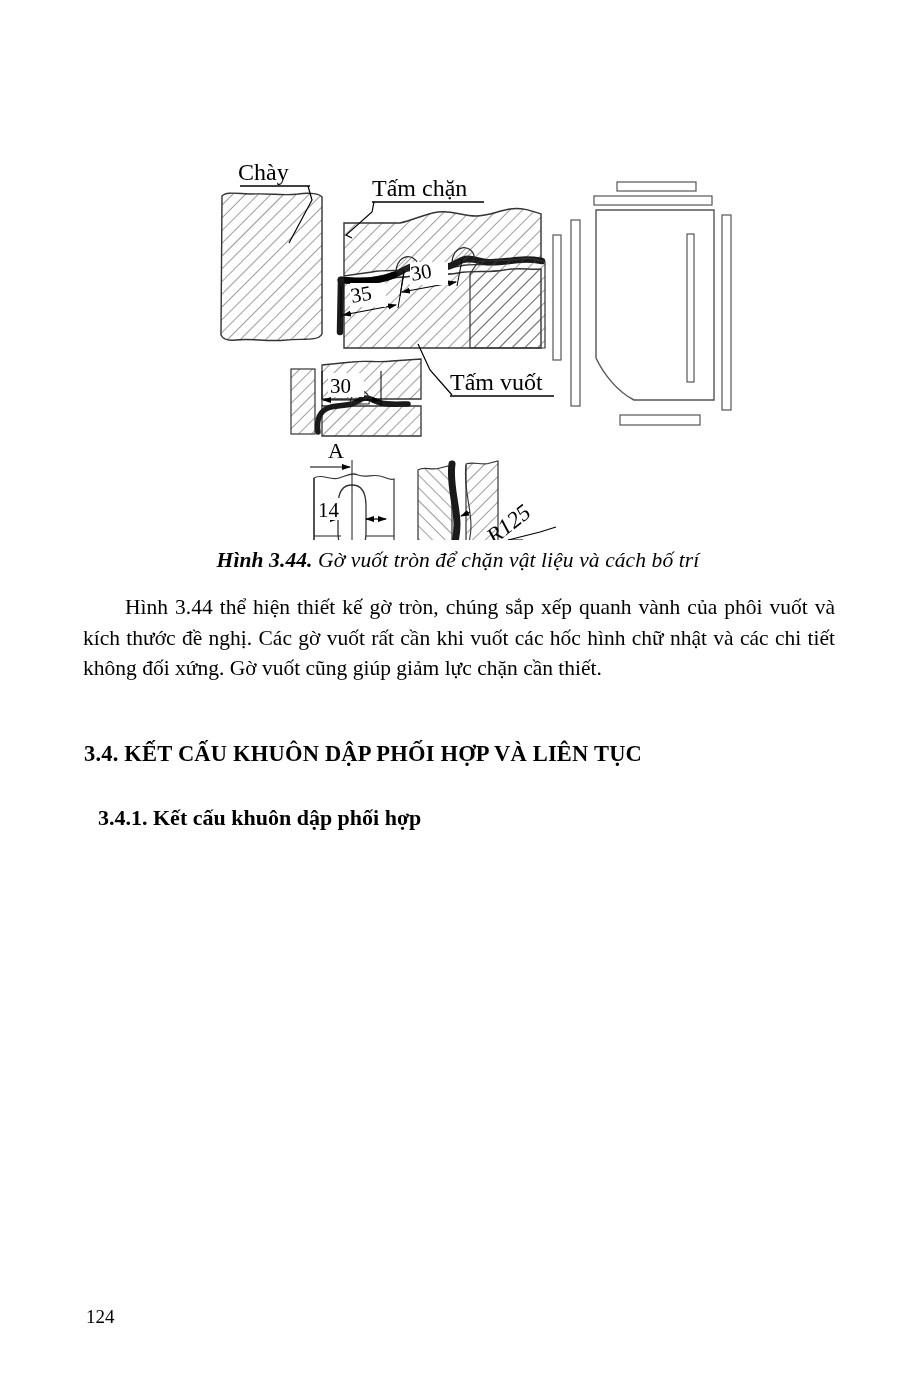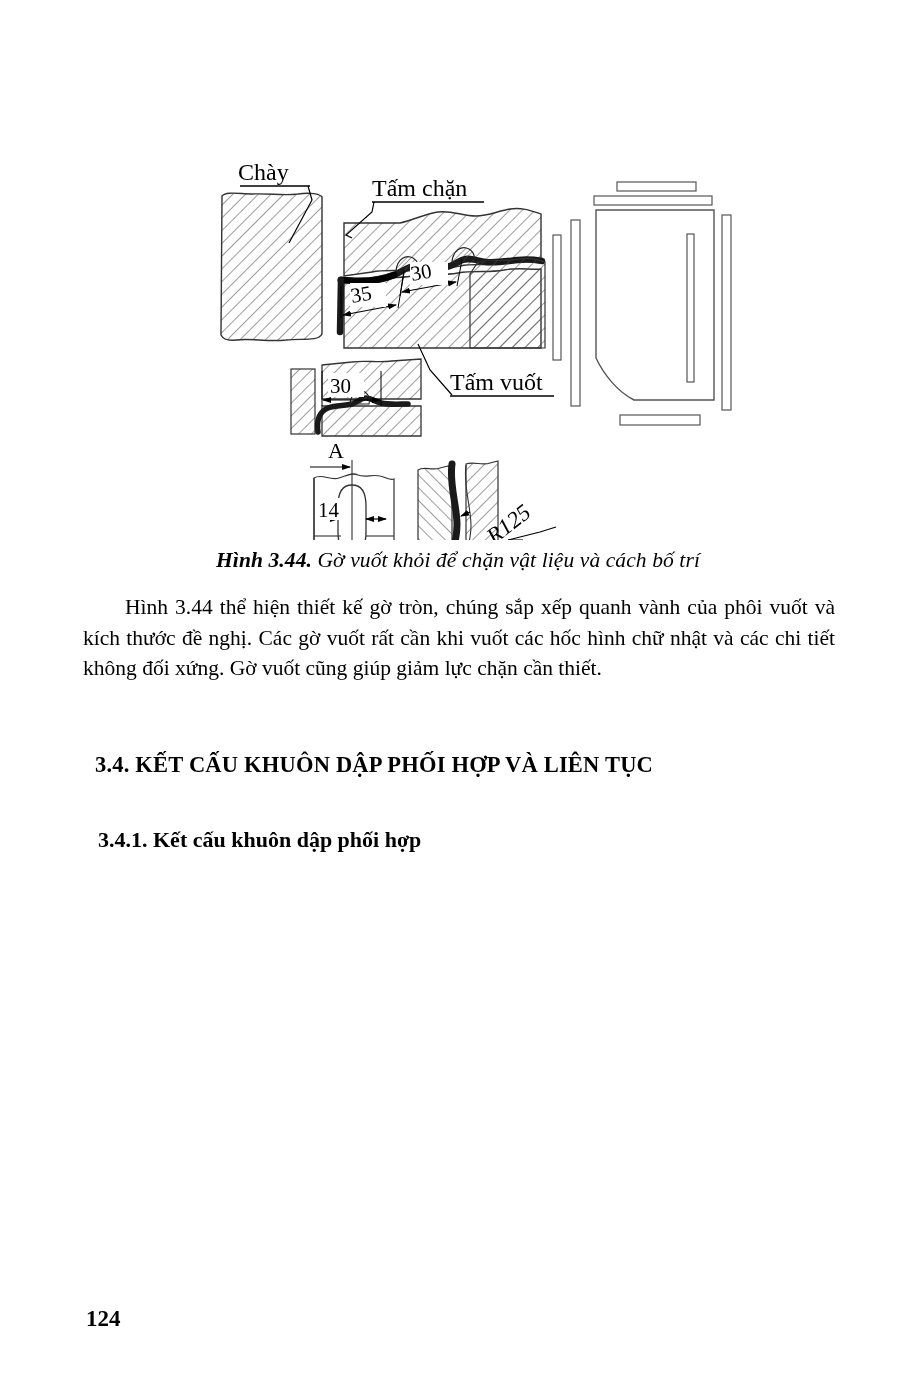--- a/index.html
+++ b/index.html
@@ -65,21 +65,21 @@
   p.para {
     margin: 0;
     font-size: 21.5px;
     line-height: 30.5px;
     text-align: justify;
     text-justify: inter-word;
     text-indent: 42px;
   }
 
   h2.sec-head {
-    margin: 12px;
+    margin: 1px;
     font-size: 22.5px;
     font-weight: bold;
     letter-spacing: 0.2px;
     line-height: 30px;
   }
   h3.sub-head {
     margin: 15px;
     font-size: 22px;
     font-weight: bold;
     line-height: 30px;
@@ -88,22 +88,22 @@
   .gap-a { height: 54px; }
   .gap-b { height: 18px; }
   .gap-c { height: 24px; }
   .gap-d { height: 20px; }
 
   
   .page-number {
     position: absolute;
     left: 86px;
     top: 1306px;
-    font-size: 23px;
-    font-weight: bold;
+    font-size: 19px;
+    font-weight: normal;
   }
 
   
   svg text {
     font-family: "Liberation Serif", "DejaVu Serif", serif;
     fill: #000;
   }
 </style>
 </head>
 <body>
@@ -312,21 +312,21 @@
 
         <rect x="722" y="145" width="9" height="195" fill="none" stroke="#555" stroke-width="1.2"></rect>
         <rect x="687" y="164" width="7" height="148" fill="none" stroke="#555" stroke-width="1.2"></rect>
 
         <rect x="620" y="345" width="80" height="10" fill="none" stroke="#555" stroke-width="1.2"></rect>
       </g>
     </svg>
   </div>
 
   <div class="figure-caption">
-    <span class="cap-label">Hình 3.44.</span><span> Gờ vuốt khỏi để chặn vật liệu và cách bố trí</span>
+    <span class="cap-label">Hình 3.44.</span><span> Gờ vuốt tròn để chặn vật liệu và cách bố trí</span>
   </div>
 
   <div class="body-col">
     <p class="para">Hình 3.44 thể hiện thiết kế gờ tròn, chúng sắp xếp quanh vành của phôi vuốt và kích thước đề nghị. Các gờ vuốt rất cần khi vuốt các hốc hình chữ nhật và các chi tiết không đối xứng. Gờ vuốt cũng giúp giảm lực chặn cần thiết.</p>
 
     <div class="gap-a"></div>
 
     <h2 class="sec-head">3.4. KẾT CẤU KHUÔN DẬP PHỐI HỢP VÀ LIÊN TỤC</h2>
 
     <div class="gap-b"></div>

